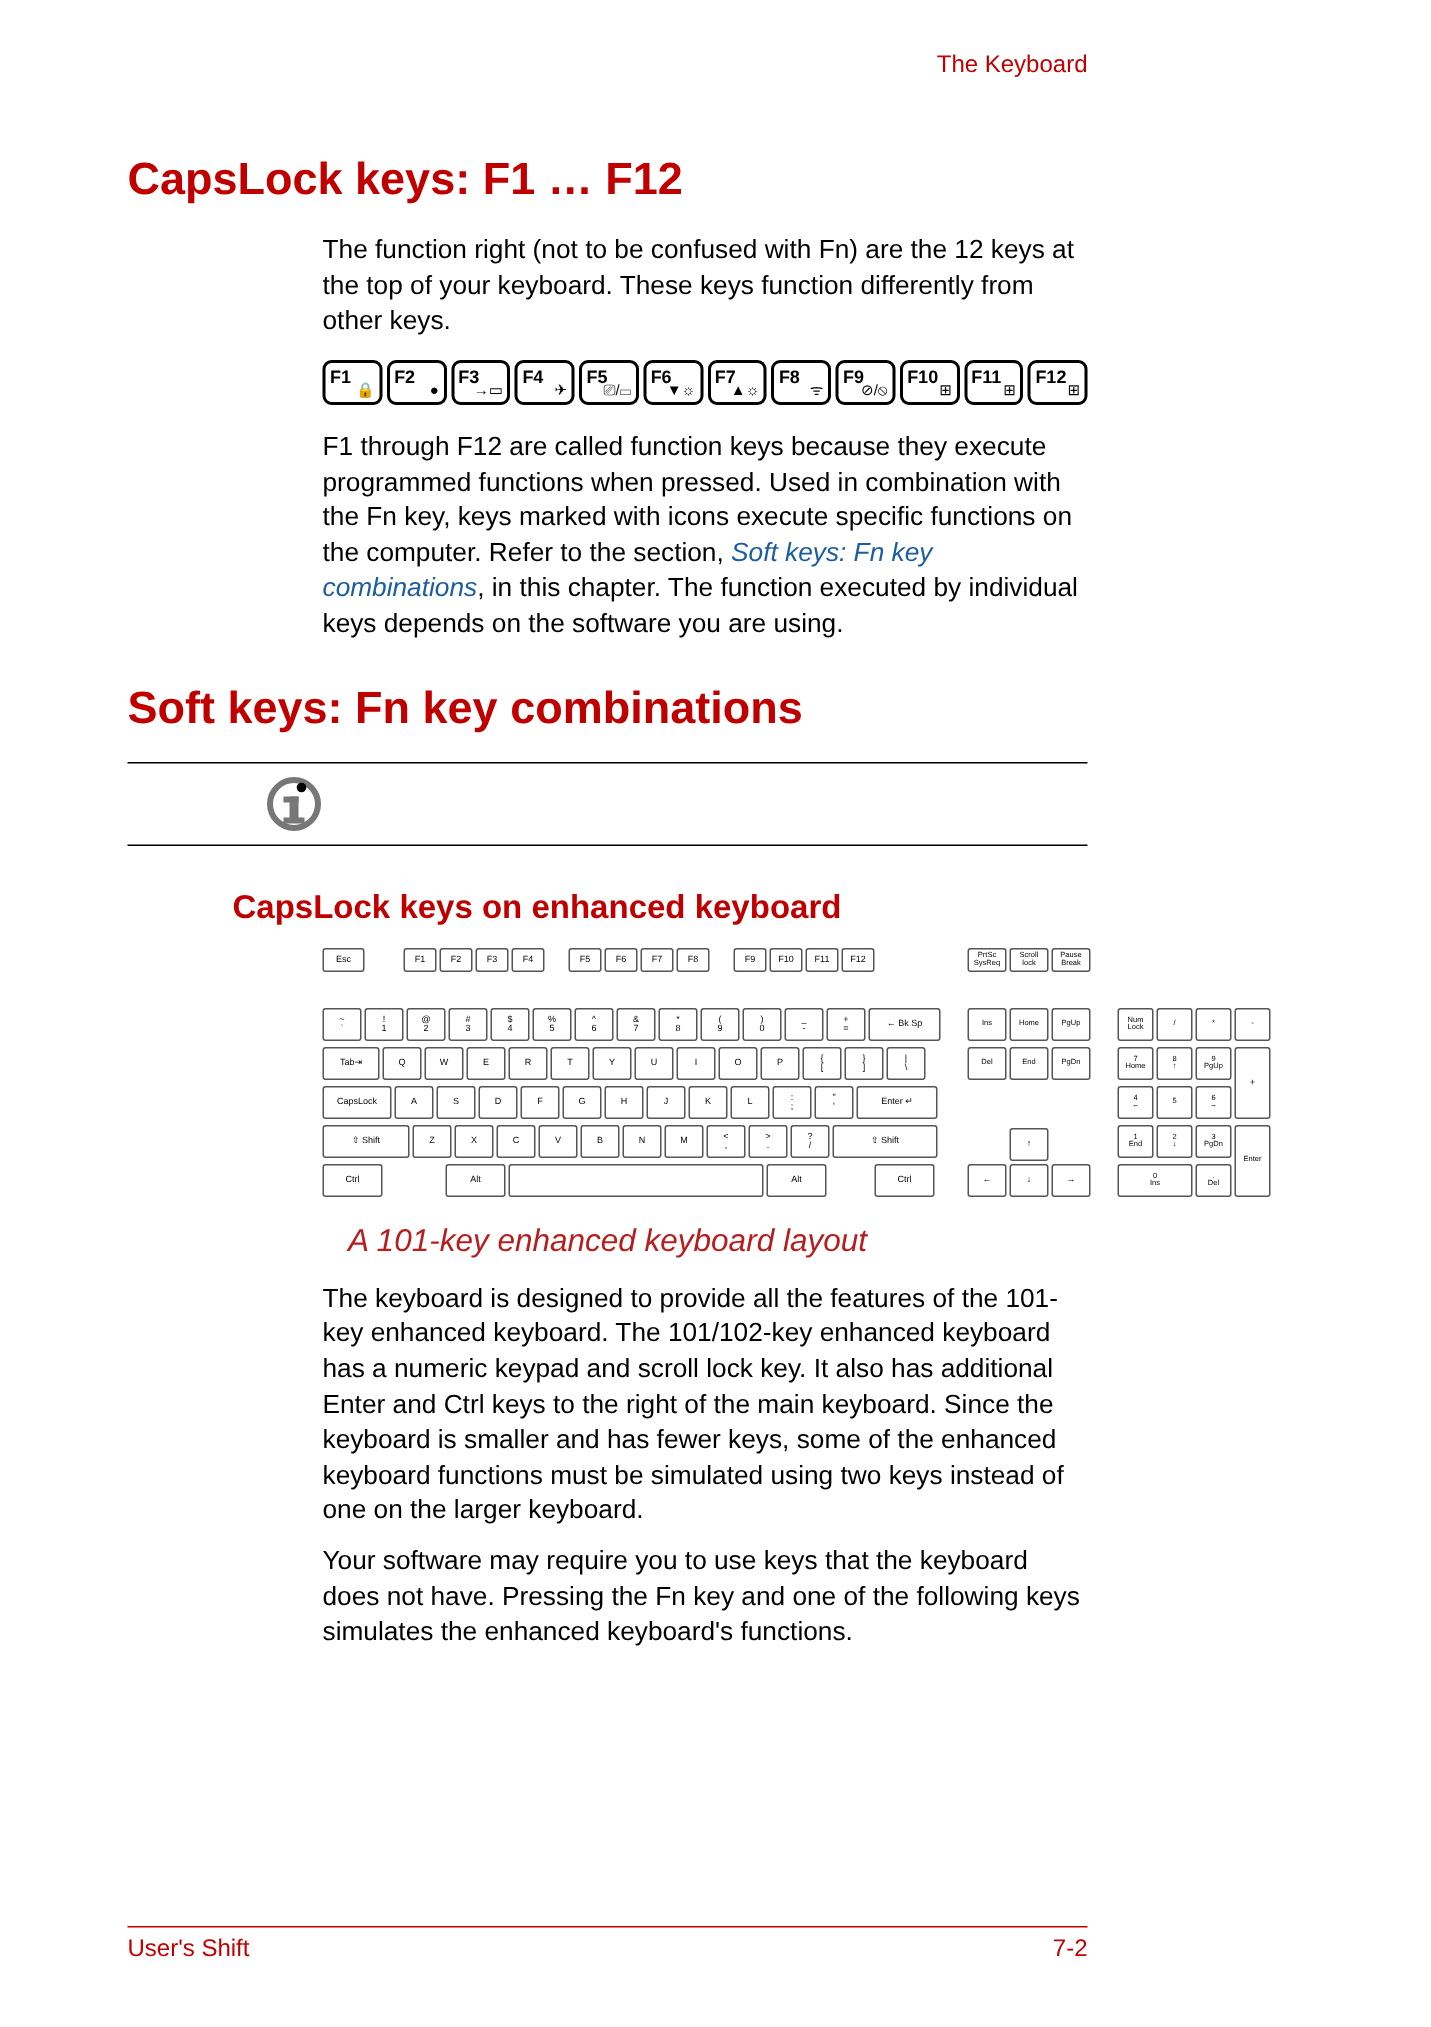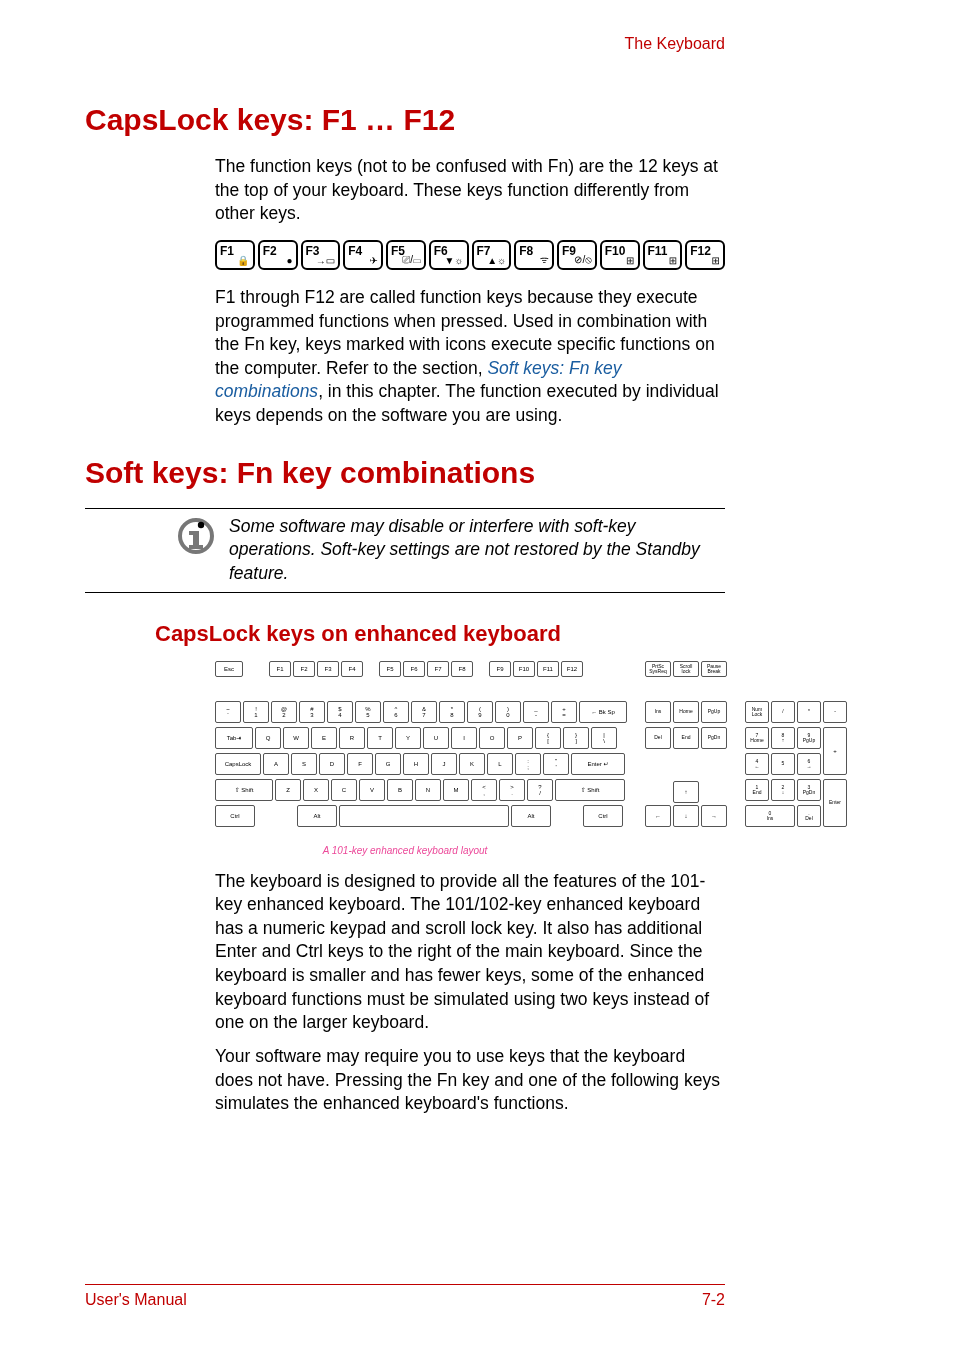--- a/index.html
+++ b/index.html
@@ -99,23 +99,23 @@
   }
   .info-svg { display:block; }
   .kbd-illustration {
     margin: 14px 0 4px 130px;
     width: 640px;
     height: 180px;
     position: relative;
   }
   .kbd-caption {
     text-align: center;
-    color: #ec4899;
+    color: #b91c1c;
     font-style: italic;
-    font-size: 10px;
+    font-size: 21px;
     margin: 4px 0 14px 0;
   }
   .k {
     border: 1px solid #555;
     border-radius: 2px;
     font-size: 6px;
     line-height: 1;
     display: inline-flex;
     align-items: center;
     justify-content: center;
@@ -142,21 +142,21 @@
 </head>
 <body>
 
 <div class="page">
   <div class="running-header">The Keyboard</div>
 
   <h1 class="section-title">CapsLock keys: F1 … F12</h1>
 
   <div class="body-indent">
     <p>
-      <span>The function keys (not to be confused with </span><span class="bold">Fn</span><span>) are the 12 keys at the top of your keyboard. These keys function differently from other keys.</span>
+      <span>The function right (not to be confused with </span><span class="bold">Fn</span><span>) are the 12 keys at the top of your keyboard. These keys function differently from other keys.</span>
     </p>
   </div>
 
   <div class="fkey-row" id="fkey-row">
       <div class="fkey">F1<span class="ico">🔒</span></div>
       <div class="fkey">F2<span class="ico">●</span></div>
       <div class="fkey">F3<span class="ico">→▭</span></div>
       <div class="fkey">F4<span class="ico">✈</span></div>
       <div class="fkey">F5<span class="ico">⎚/▭</span></div>
       <div class="fkey">F6<span class="ico">▼☼</span></div>
@@ -180,21 +180,20 @@
   <div class="note-row">
     <div class="note-icon">
       <svg class="info-svg" width="42" height="42" viewBox="0 0 42 42">
         <circle cx="21" cy="21" r="16" fill="none" stroke="#777" stroke-width="4"></circle>
         <circle cx="26" cy="10" r="3.2" fill="#000"></circle>
         <rect x="18" y="16" width="6" height="16" fill="#777"></rect>
         <rect x="14" y="16" width="10" height="4" fill="#777"></rect>
         <rect x="14" y="30" width="14" height="4" fill="#777"></rect>
       </svg>
     </div>
-    <p>Some software may disable or interfere with soft-key operations. Soft-key settings are not restored by the Standby feature.</p>
   </div>
 
   <h2 class="sub-title">CapsLock keys on enhanced keyboard</h2>
 
   <div class="kbd-illustration" id="kbd-illus">
       <div class="k" style="position: absolute; left: 0px; top: 0px; width: 28px; height: 16px;">Esc</div>
       <div class="k" style="position: absolute; left: 54px; top: 0px; width: 22px; height: 16px;">F1</div>
       <div class="k" style="position: absolute; left: 78px; top: 0px; width: 22px; height: 16px;">F2</div>
       <div class="k" style="position: absolute; left: 102px; top: 0px; width: 22px; height: 16px;">F3</div>
       <div class="k" style="position: absolute; left: 126px; top: 0px; width: 22px; height: 16px;">F4</div>
@@ -336,16 +335,16 @@
   <div class="body-indent">
     <p>
       <span>The keyboard is designed to provide all the features of the 101-key enhanced keyboard. The 101/102-key enhanced keyboard has a numeric keypad and scroll lock key. It also has additional </span><span class="bold">Enter</span><span> and </span><span class="bold">Ctrl</span><span> keys to the right of the main keyboard. Since the keyboard is smaller and has fewer keys, some of the enhanced keyboard functions must be simulated using two keys instead of one on the larger keyboard.</span>
     </p>
     <p>
       <span>Your software may require you to use keys that the keyboard does not have. Pressing the </span><span class="bold">Fn</span><span> key and one of the following keys simulates the enhanced keyboard's functions.</span>
     </p>
   </div>
 
   <div class="footer">
-    <span>User's Manual</span>
+    <span>User's Shift</span>
     <span>7-2</span>
   </div>
 </div>
 
 </body></html>

